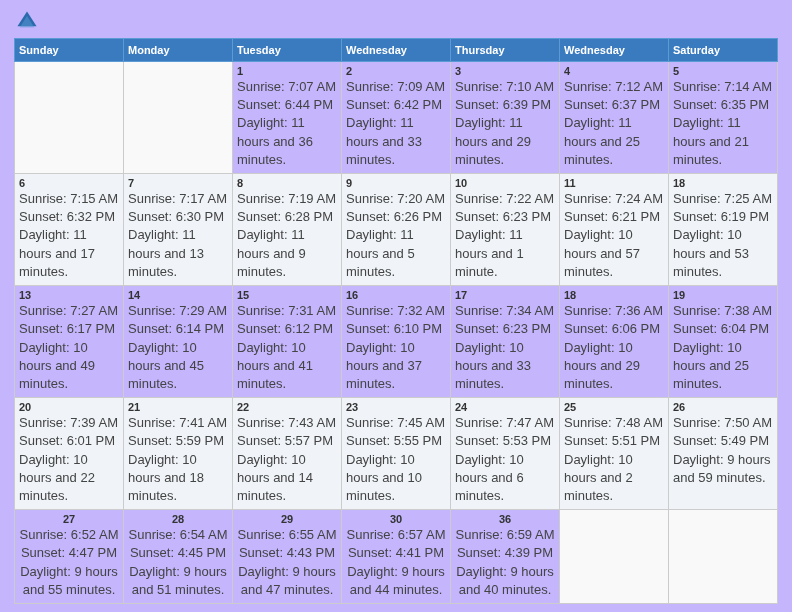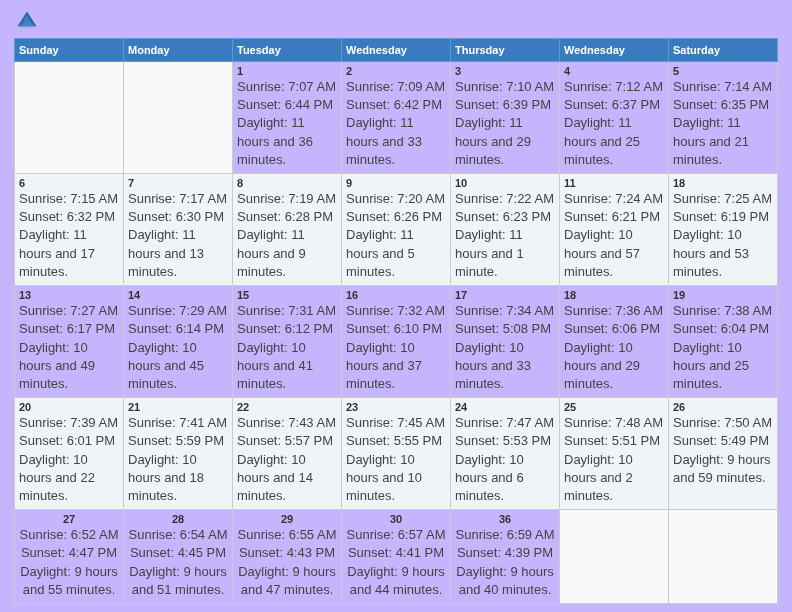--- a/index.html
+++ b/index.html
@@ -243,21 +243,21 @@
           </td>
           <td>
             <span class="day-number">16</span>
             <div class="day-info">Sunrise: 7:32 AM
 Sunset: 6:10 PM
 Daylight: 10 hours and 37 minutes.</div>
           </td>
           <td>
             <span class="day-number">17</span>
             <div class="day-info">Sunrise: 7:34 AM
-Sunset: 5:08 PM
+Sunset: 6:23 PM
 Daylight: 10 hours and 33 minutes.</div>
           </td>
           <td>
             <span class="day-number">18</span>
             <div class="day-info">Sunrise: 7:36 AM
 Sunset: 6:06 PM
 Daylight: 10 hours and 29 minutes.</div>
           </td>
           <td>
             <span class="day-number">19</span>

